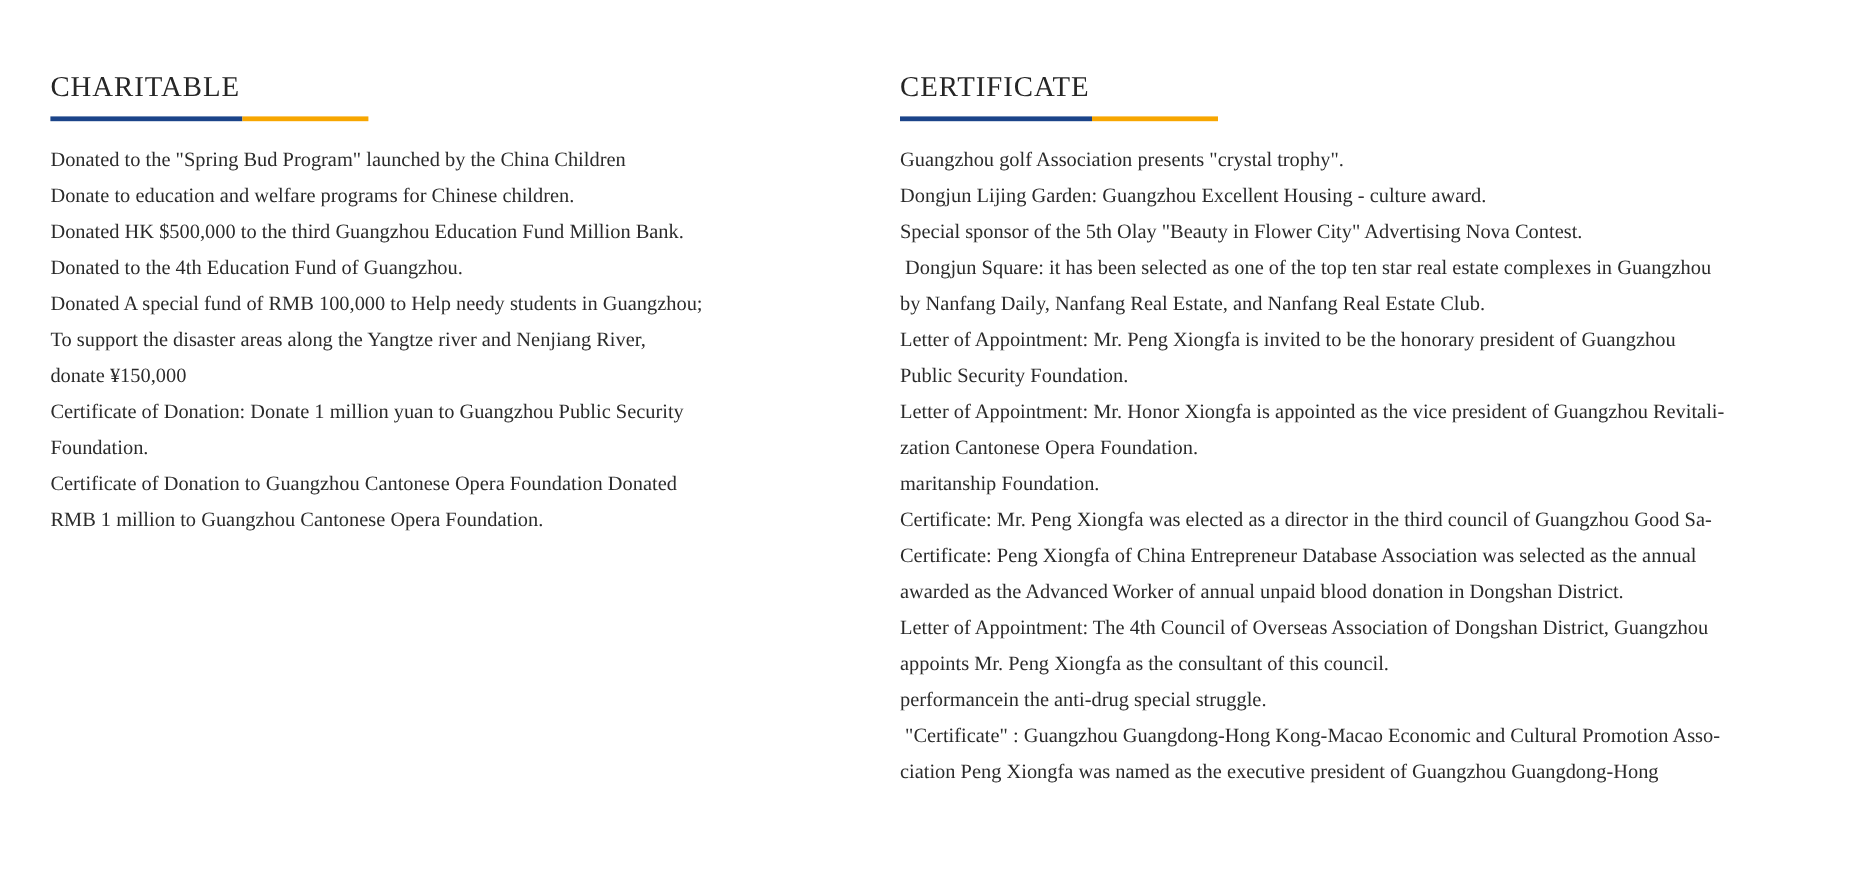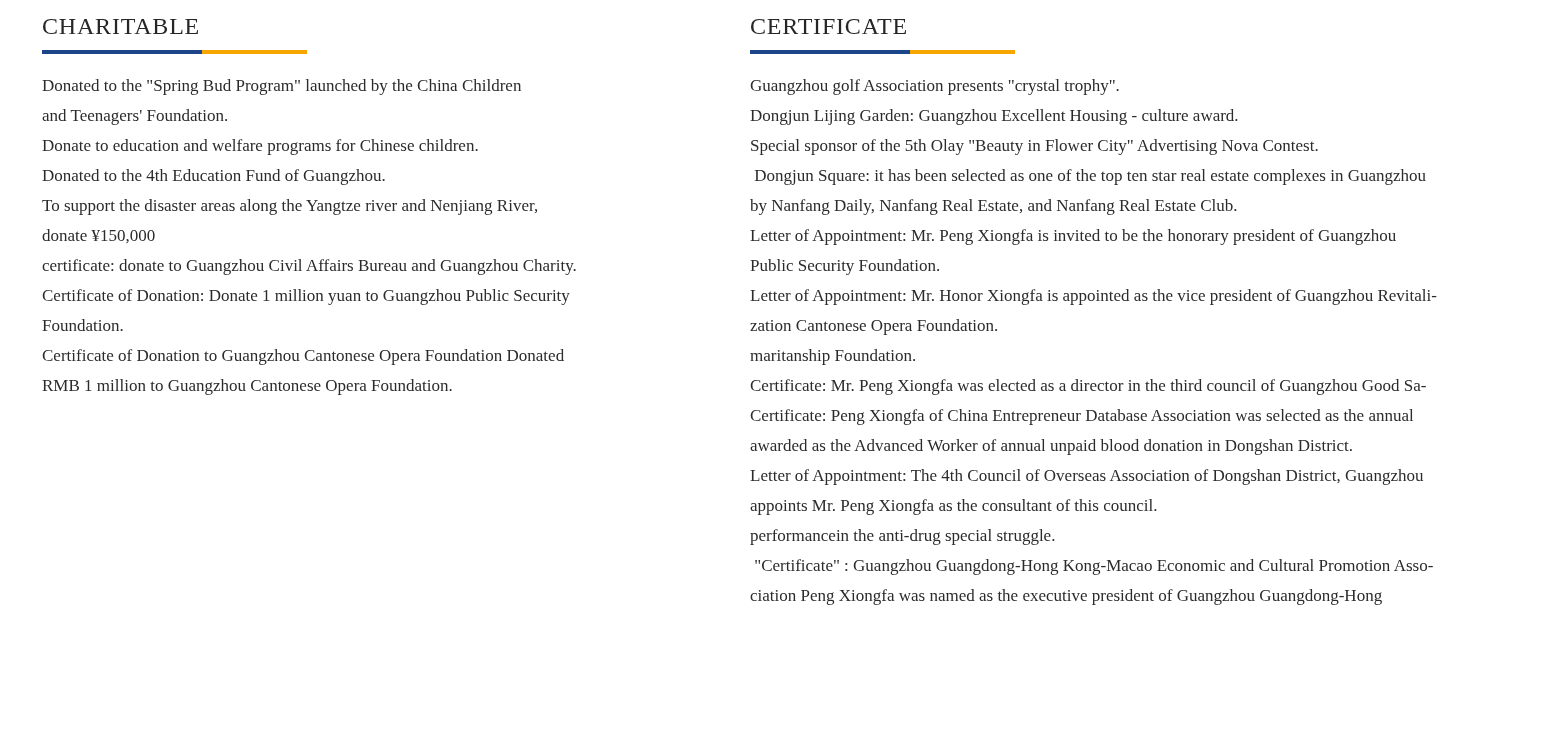--- a/index.html
+++ b/index.html
@@ -23,20 +23,21 @@
   }
   .column.charitable { left: 42px;  width: 660px; }
   .column.certificate { left: 750px; width: 840px; }
   .section-title {
     font-size: 24px;
     font-weight: 400;
     letter-spacing: 0.8px;
     color: #262626;
     line-height: 28px;
     font-family: "Liberation Serif", "DejaVu Serif", serif;
+    margin-top: 47px;
   }
   .title-rule {
     display: flex;
     margin-top: 10px;
     height: 4px;
     width: 265px;
   }
   .title-rule .seg-blue   { width: 160px; height: 4px; background: var(--accent-blue, #1b4489); }
   .title-rule .seg-orange { width: 105px; height: 4px; background: var(--accent-orange, #f7a600); }
   .lines {
@@ -56,26 +57,26 @@
 <div class="page">
 
   <section class="column charitable">
     <h2 class="section-title">CHARITABLE</h2>
     <div class="title-rule">
       <span class="seg-blue"></span>
       <span class="seg-orange"></span>
     </div>
     <div class="lines">
         <div class="line">Donated to the "Spring Bud Program" launched by the China Children</div>
-        <div class="line">and Teenagers' Foundation.</div>
         <div class="line">Donate to education and welfare programs for Chinese children.</div>
+        <div class="line">Donated HK $500,000 to the third Guangzhou Education Fund Million Bank.</div>
         <div class="line">Donated to the 4th Education Fund of Guangzhou.</div>
+        <div class="line">Donated A special fund of RMB 100,000 to Help needy students in Guangzhou;</div>
         <div class="line">To support the disaster areas along the Yangtze river and Nenjiang River,</div>
         <div class="line">donate ¥150,000</div>
-        <div class="line">certificate: donate to Guangzhou Civil Affairs Bureau and Guangzhou Charity.</div>
         <div class="line">Certificate of Donation: Donate 1 million yuan to Guangzhou Public Security</div>
         <div class="line">Foundation.</div>
         <div class="line">Certificate of Donation to Guangzhou Cantonese Opera Foundation Donated</div>
         <div class="line">RMB 1 million to Guangzhou Cantonese Opera Foundation.</div>
       </div>
   </section>
 
   <section class="column certificate">
     <h2 class="section-title">CERTIFICATE</h2>
     <div class="title-rule">

